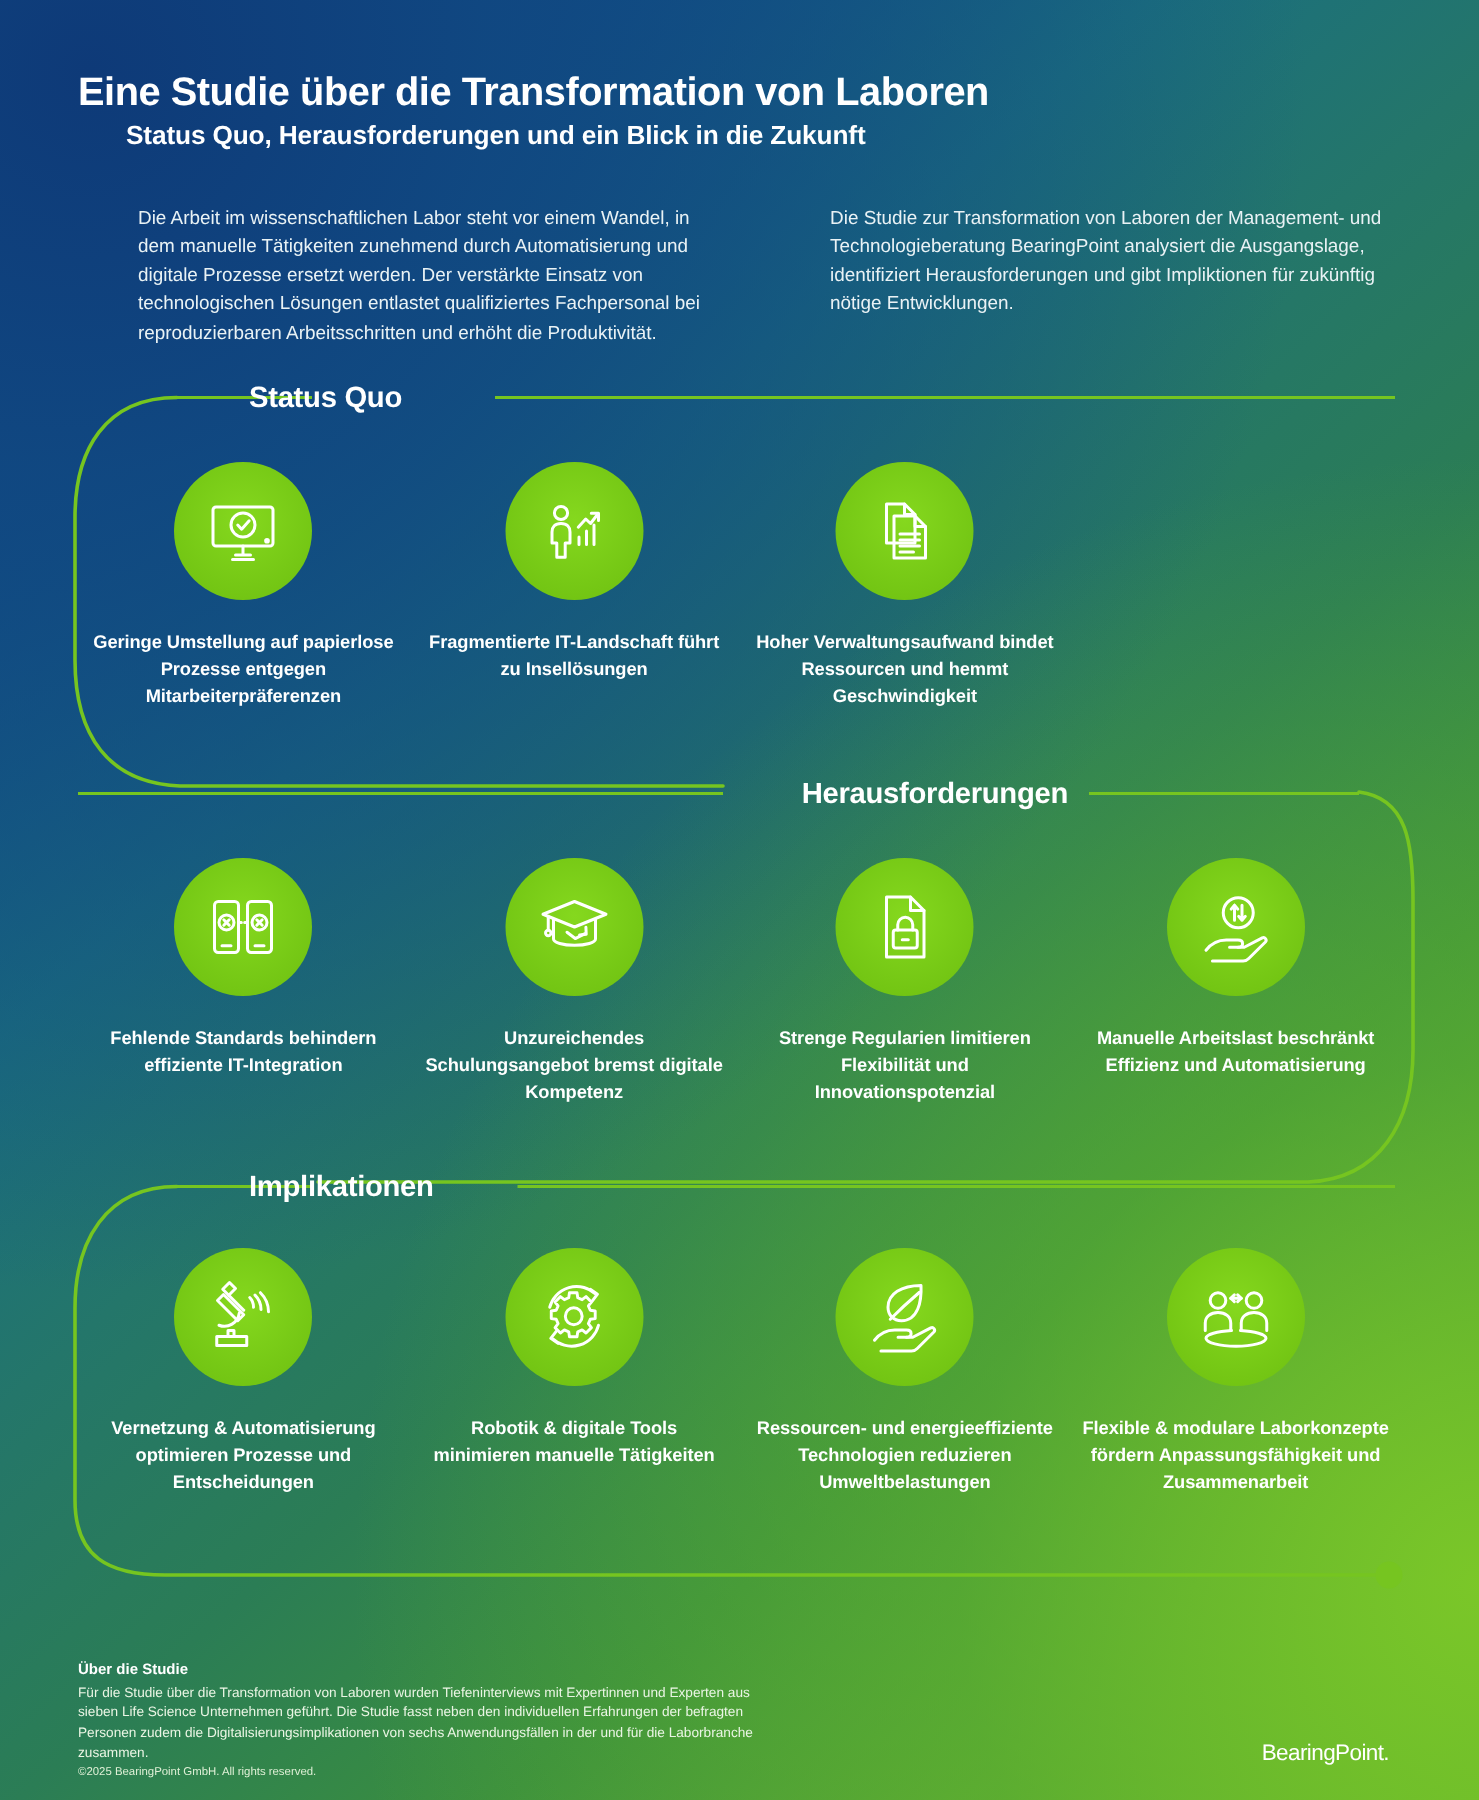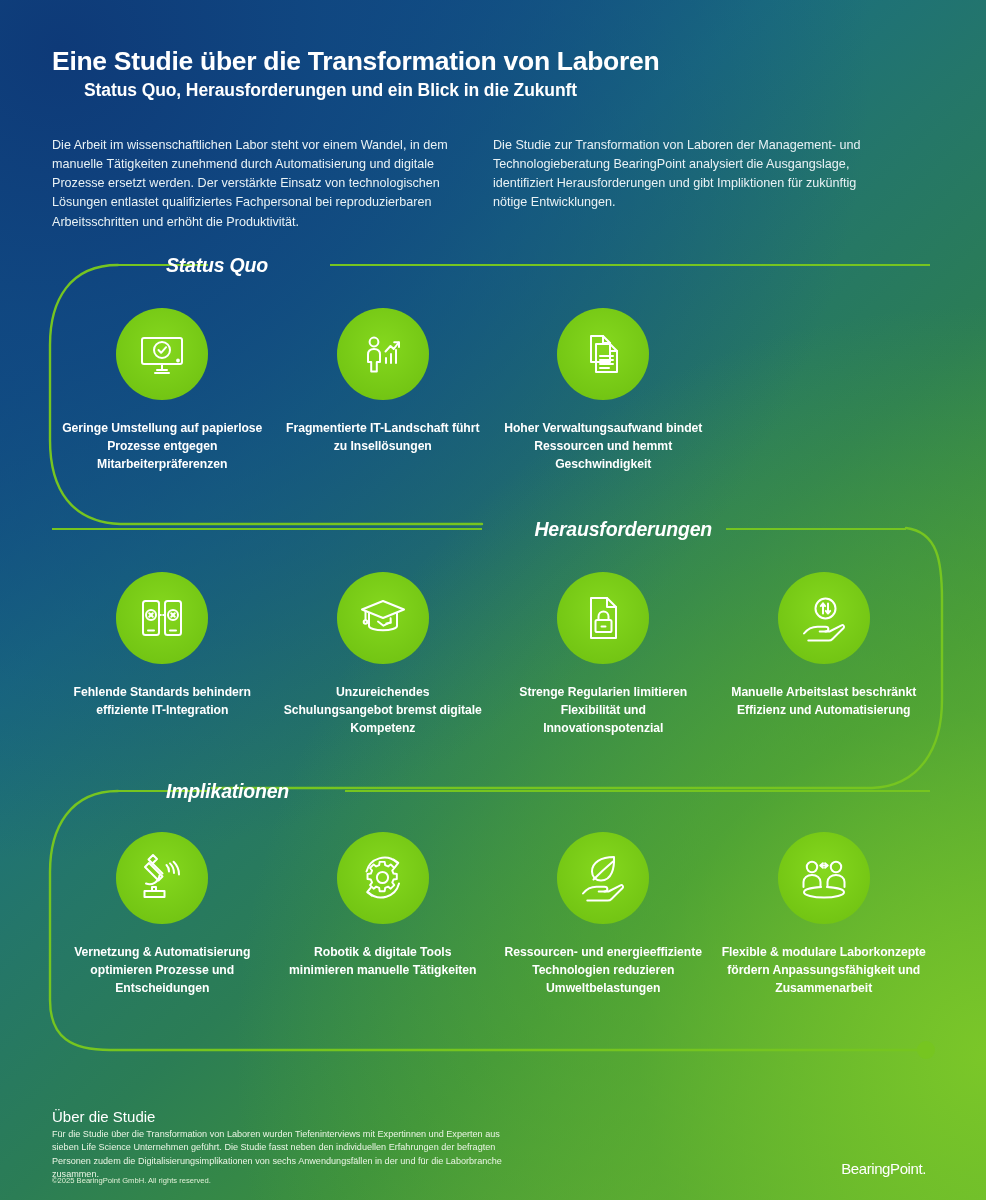--- a/index.html
+++ b/index.html
@@ -36,30 +36,30 @@
   .subtitle {
     font-size: 17.5px;
     font-weight: bold;
     color: #ffffff;
     letter-spacing: -0.1px;
     margin-top: 3px;
     margin-left: 32px;
   }
 
   .intro { position: absolute; top: 136px; left: 52px; width: 882px; display: flex; gap: 36px; }
-  .intro-col { width: 405px; }
+  .intro-col { width: 405px; margin-left: 40px; }
   .intro-col p {
     font-size: 12.6px;
     line-height: 1.52;
     color: #e9f2f5;
   }
   .intro-col.right { width: 400px; }
 
   
-  .section { position: absolute; left: 0; width: 986px; font-style: italic; }
+  .section { position: absolute; left: 0; width: 986px; }
   .sec1 { top: 248px; }
   .sec2 { top: 512px; }
   .sec3 { top: 774px; }
 
   .sec-head {
     position: relative;
     height: 34px;
     display: flex;
     align-items: center;
   }
@@ -133,22 +133,22 @@
     color: #ffffff;
     text-align: center;
     line-height: 1.47;
     width: 205px;
     letter-spacing: -0.05px;
   }
 
   
   .footer { position: absolute; left: 52px; top: 1108px; width: 700px; }
   .footer-head {
-    font-size: 15px;
-    font-weight: normal;
+    font-size: 10px;
+    font-weight: bold;
     color: #ffffff;
     margin-bottom: 3px;
   }
   .footer-body {
     font-size: 9.1px;
     line-height: 1.46;
     color: #eaf5e4;
     width: 470px;
   }
   .copyright {

